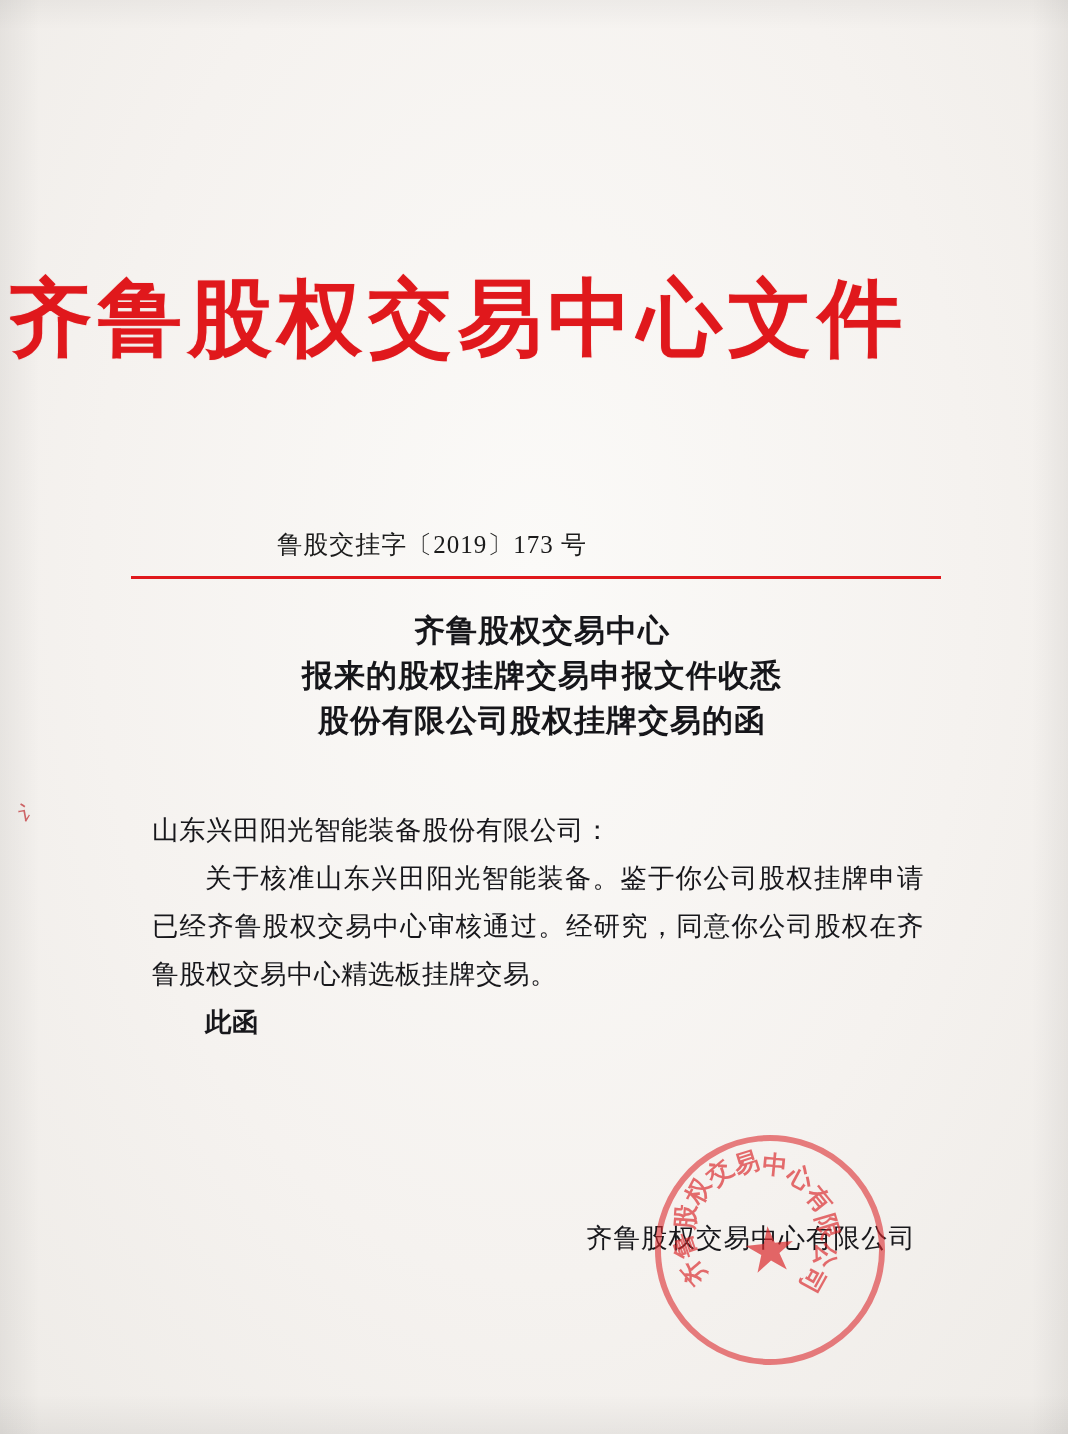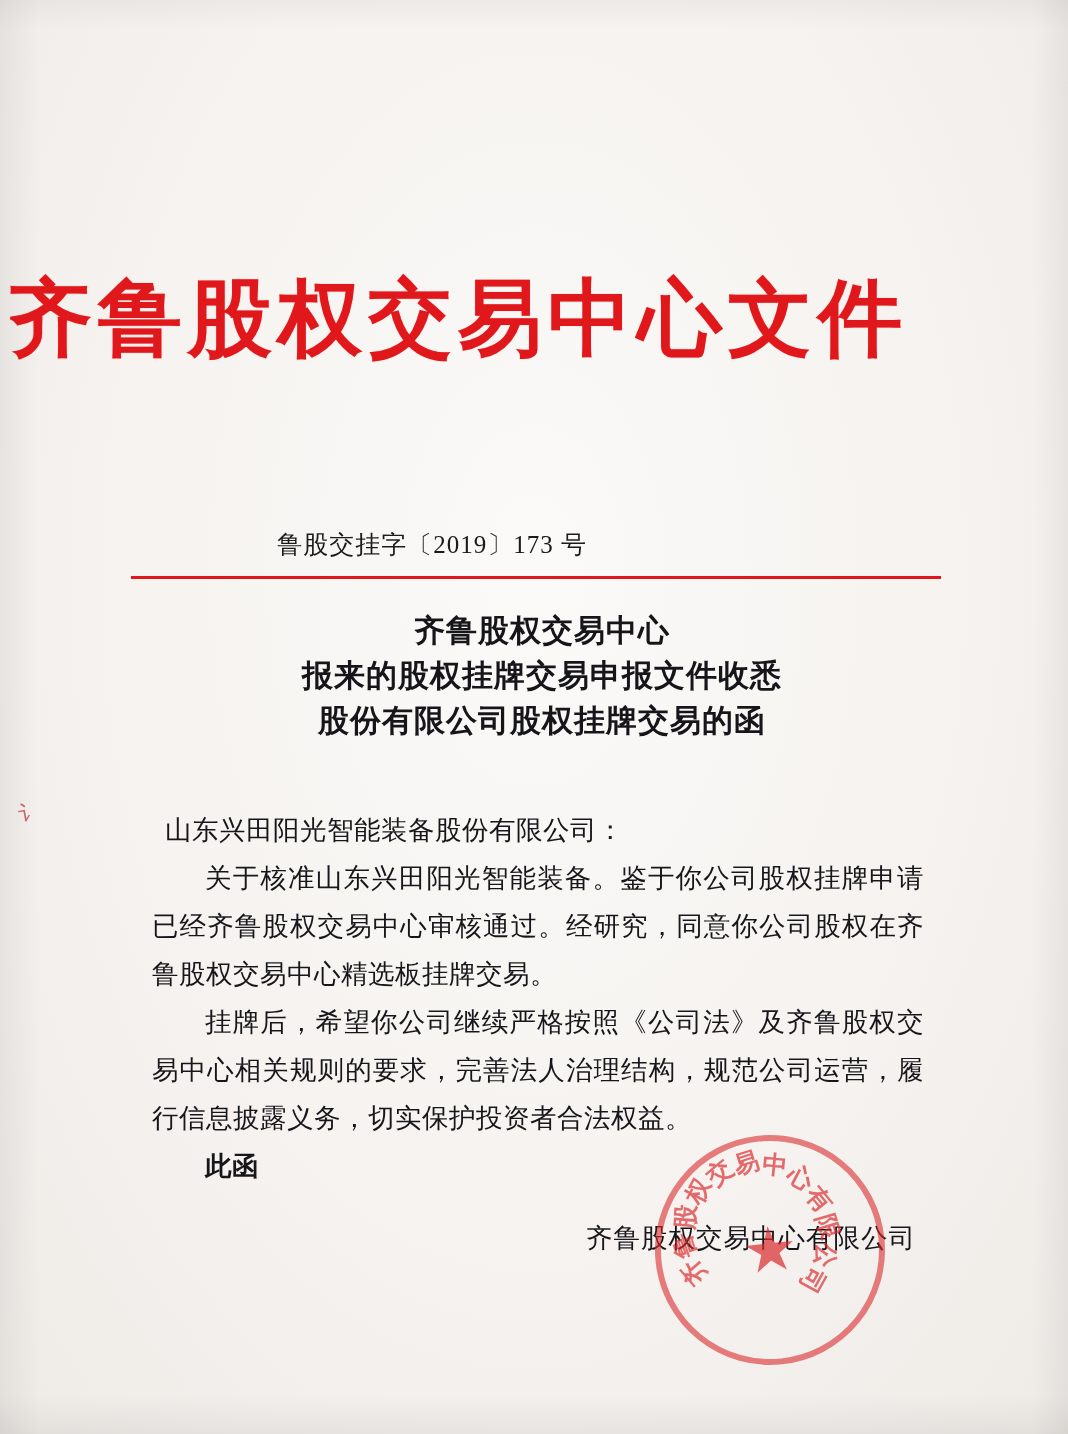--- a/index.html
+++ b/index.html
@@ -99,21 +99,21 @@
     position: absolute;
     top: 806px;
     left: 152px;
     width: 772px;
     font-size: 26.5px;
     line-height: 48px;
     color: #17171b;
     font-family: "Liberation Serif", serif;
     letter-spacing: 0.5px;
   }
-  .salutation { text-align: left; margin-left: 13px; }
+  .salutation { text-align: left; }
   .para {
     text-align: justify;
     text-justify: inter-ideograph;
     text-indent: 2em;
   }
   .para-noindent-close { text-indent: 2em; font-weight: bold; }
 
   
   .sign {
     position: absolute;
@@ -202,21 +202,20 @@
 
   <div class="title">
     <div>齐鲁股权交易中心</div>
     <div>报来的股权挂牌交易申报文件收悉</div>
     <div>股份有限公司股权挂牌交易的函</div>
   </div>
 
   <div class="body-block">
     <div class="salutation">山东兴田阳光智能装备股份有限公司：</div>
     <div class="para">关于核准山东兴田阳光智能装备。鉴于你公司股权挂牌申请已经齐鲁股权交易中心审核通过。经研究，同意你公司股权在齐鲁股权交易中心精选板挂牌交易。</div>
-    <div class="para">挂牌后，希望你公司继续严格按照《公司法》及齐鲁股权交易中心相关规则的要求，完善法人治理结构，规范公司运营，履行信息披露义务，切实保护投资者合法权益。</div>
     <div class="para-noindent-close">此函</div>
   </div>
 
   <div class="sign">
     <div>齐鲁股权交易中心有限公司</div>
   </div>
 
   <div class="seal">
     <div class="seal-text">
         <span style="transform: translate(-50%, -50%) translate(-72.0854px, 50.4747px) rotate(-125deg);">齐</span>

